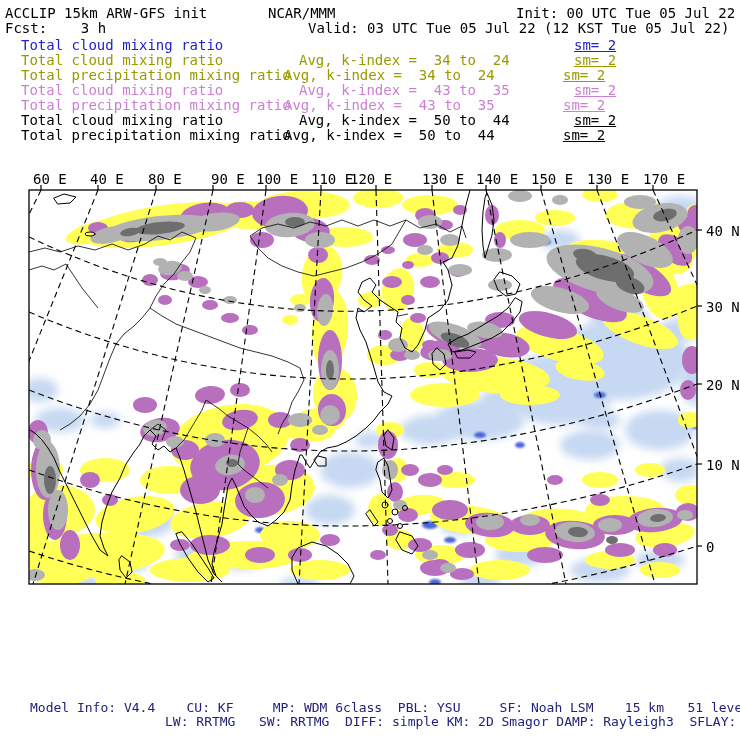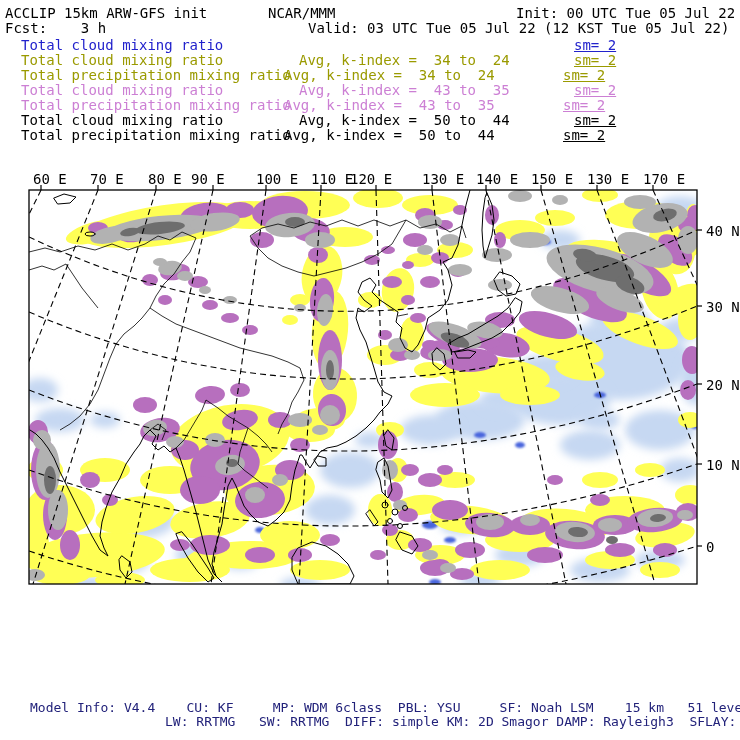--- a/index.html
+++ b/index.html
@@ -61,23 +61,23 @@
     </div>
     <div class="legend-row row-precip" style="top: 127px; color: rgb(0, 0, 0);">
       <span class="lg-label">Total precipitation mixing ratio</span>
       <span class="lg-stats">Avg, k-index =  50 to  44</span>
       <span class="lg-sm">sm= 2</span>
     </div>
   </div>
 
   <div>
     <span class="lonlab" style="left:33px">60 E</span>
-    <span class="lonlab" style="left:90px">70 E</span>
+    <span class="lonlab" style="left:90px">40 E</span>
     <span class="lonlab" style="left:148px">80 E</span>
-    <span class="lonlab" style="left:191px">90 E</span>
+    <span class="lonlab" style="left:211px">90 E</span>
     <span class="lonlab" style="left:256px">100 E</span>
     <span class="lonlab" style="left:311px">110 E</span>
     <span class="lonlab" style="left:350px">120 E</span>
     <span class="lonlab" style="left:422px">130 E</span>
     <span class="lonlab" style="left:476px">140 E</span>
     <span class="lonlab" style="left:531px">150 E</span>
     <span class="lonlab" style="left:587px">130 E</span>
     <span class="lonlab" style="left:643px">170 E</span>
   </div>
 

